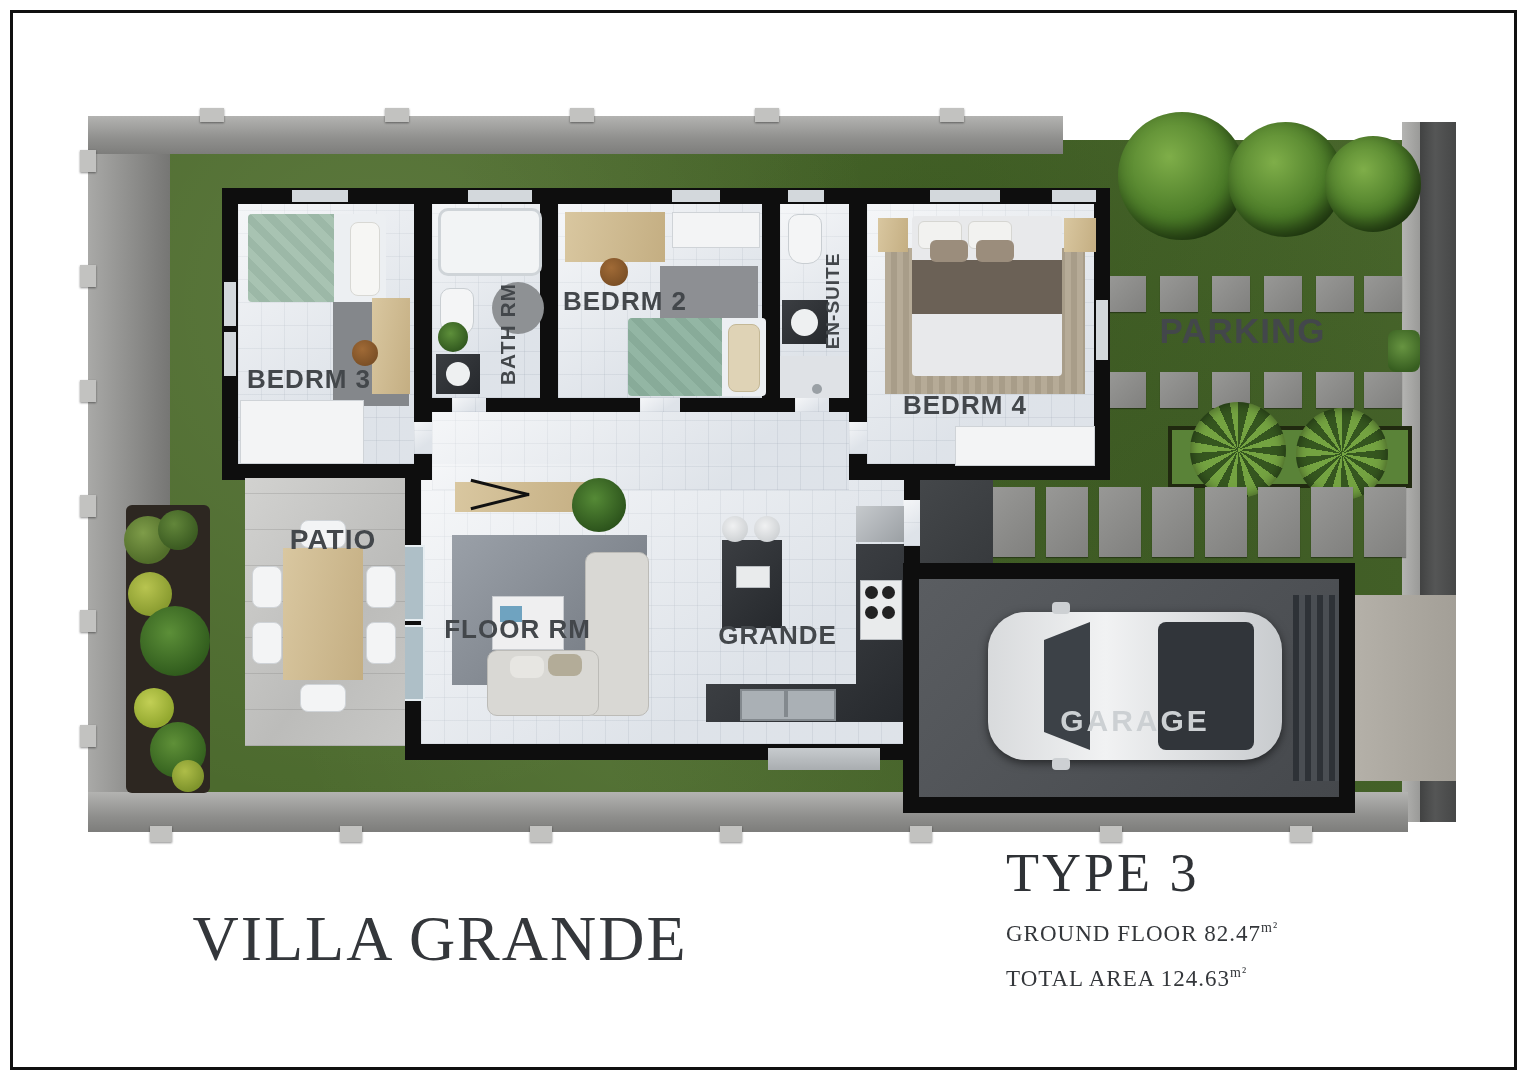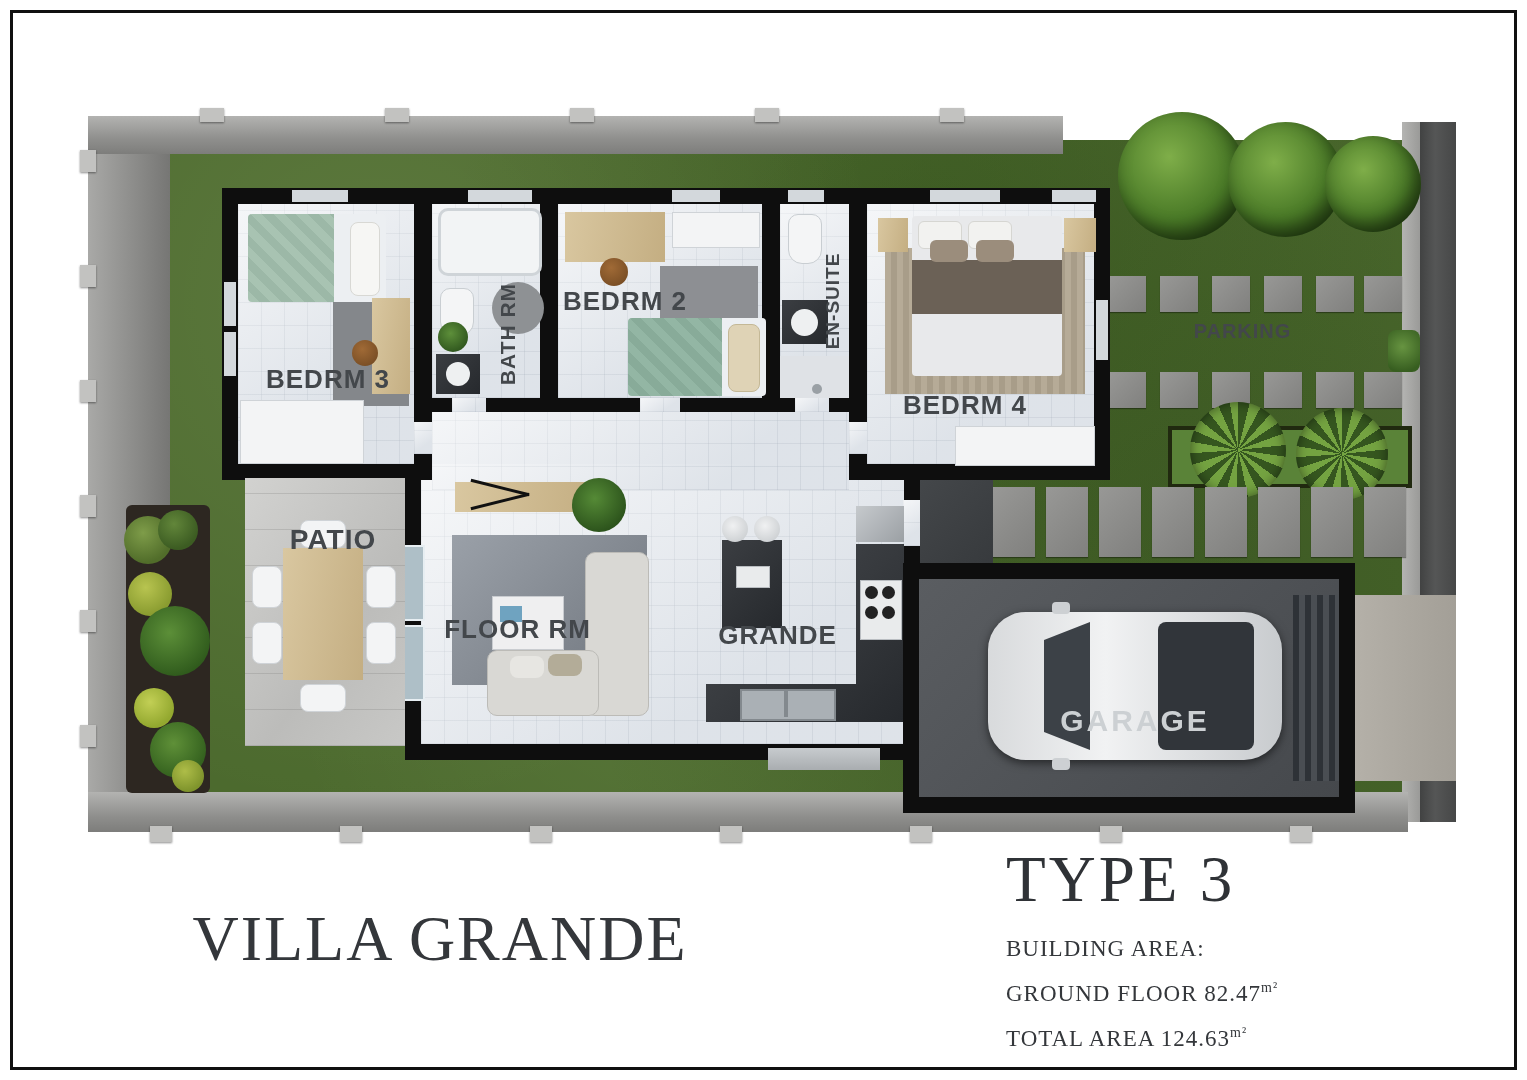--- a/index.html
+++ b/index.html
@@ -54,21 +54,21 @@
   .rlabel{font-weight:bold;color:#43474b;font-size:26px;letter-spacing:1px;text-align:center;
           white-space:nowrap;}
   .vlabel{transform:rotate(-90deg);transform-origin:center;}
   .car-label{font-weight:bold;color:#ccd0d3;font-size:30px;letter-spacing:3px;text-align:center;white-space:nowrap;}
 
   
   .title-name{font-family:"Liberation Serif",serif;font-size:64px;color:#34373b;letter-spacing:2px;
               text-align:center;white-space:nowrap;}
   .title-loc{font-family:"Liberation Serif",serif;font-size:33px;color:#34373b;letter-spacing:6px;
              text-align:center;margin-top:6px;white-space:nowrap;}
-  .spec-type{font-family:"Liberation Serif",serif;font-size:65px;color:#2f3236;letter-spacing:3px;white-space:nowrap;}
+  .spec-type{font-family:"Liberation Serif",serif;font-size:54px;color:#2f3236;letter-spacing:3px;white-space:nowrap;}
   .spec-line{font-family:"Liberation Serif",serif;font-size:23px;color:#34373b;letter-spacing:1px;
              line-height:31px;white-space:nowrap;margin-top:8px;}
   .spec-line sup,.spec-sup{font-size:14px;vertical-align:super;}
 </style>
 </head>
 <body>
 
 <div class="canvas">
   <div class="frame"></div>
 
@@ -255,34 +255,33 @@
   <div class="abs blackwall" style="left:903px;top:563px;width:452px;height:250px;"></div>
   <div class="abs garfloor" style="left:919px;top:579px;width:420px;height:218px;"></div>
   <div class="abs slats" style="left:1293px;top:595px;width:46px;height:186px;"></div>
 
   <div class="abs" style="left:988px;top:612px;width:294px;height:148px;border-radius:38px;background:linear-gradient(90deg,#d8dadc,#f1f2f3 40%,#c8cbce);box-shadow:0 3px 10px rgba(0,0,0,.55);"></div>
   <div class="abs" style="left:1044px;top:622px;width:46px;height:128px;background:#3c4147;clip-path:polygon(100% 0,0 14%,0 86%,100% 100%);"></div>
   <div class="abs" style="left:1158px;top:622px;width:96px;height:128px;background:#31353a;border-radius:8px;"></div>
   <div class="abs" style="left:1052px;top:602px;width:18px;height:12px;background:#cdd0d3;border-radius:4px;"></div>
   <div class="abs" style="left:1052px;top:758px;width:18px;height:12px;background:#cdd0d3;border-radius:4px;"></div>
 
-  <div class="abs rlabel" style="left:243px;top:364px;width:170px;">BEDRM 3</div>
+  <div class="abs rlabel" style="left:224px;top:364px;width:170px;">BEDRM 3</div>
   <div class="abs rlabel vlabel" style="left:448px;top:322px;width:120px;font-size:21px;">BATH RM</div>
   <div class="abs rlabel" style="left:540px;top:286px;width:170px;">BEDRM 2</div>
   <div class="abs rlabel vlabel" style="left:773px;top:290px;width:120px;font-size:19px;">EN-SUITE</div>
   <div class="abs rlabel" style="left:880px;top:390px;width:170px;">BEDRM 4</div>
   <div class="abs rlabel" style="left:248px;top:524px;width:170px;font-size:28px;">PATIO</div>
   <div class="abs rlabel" style="left:430px;top:614px;width:175px;">FLOOR RM</div>
   <div class="abs rlabel" style="left:700px;top:620px;width:155px;">GRANDE</div>
   <div class="abs car-label" style="left:1040px;top:704px;width:190px;">GARAGE</div>
-  <div class="abs rlabel" style="left:1150px;top:320px;width:185px;font-size:20px;">PARKING</div>
+  <div class="abs rlabel" style="left:1150px;top:311px;width:185px;font-size:35px;">PARKING</div>
 
   <div class="abs" style="left:140px;top:902px;width:600px;">
     <div class="title-name">VILLA GRANDE</div>
   </div>
 
   <div class="abs" style="left:1006px;top:842px;width:420px;">
     <div class="spec-type">TYPE 3</div>
-    <div class="spec-line" style="margin-top:16px;">BUILDING AREA:</div>
     <div class="spec-line"><span>GROUND FLOOR 82.47</span><span class="spec-sup">m²</span></div>
     <div class="spec-line"><span>TOTAL AREA 124.63</span><span class="spec-sup">m²</span></div>
   </div>
 </div>
 
 </body></html>

